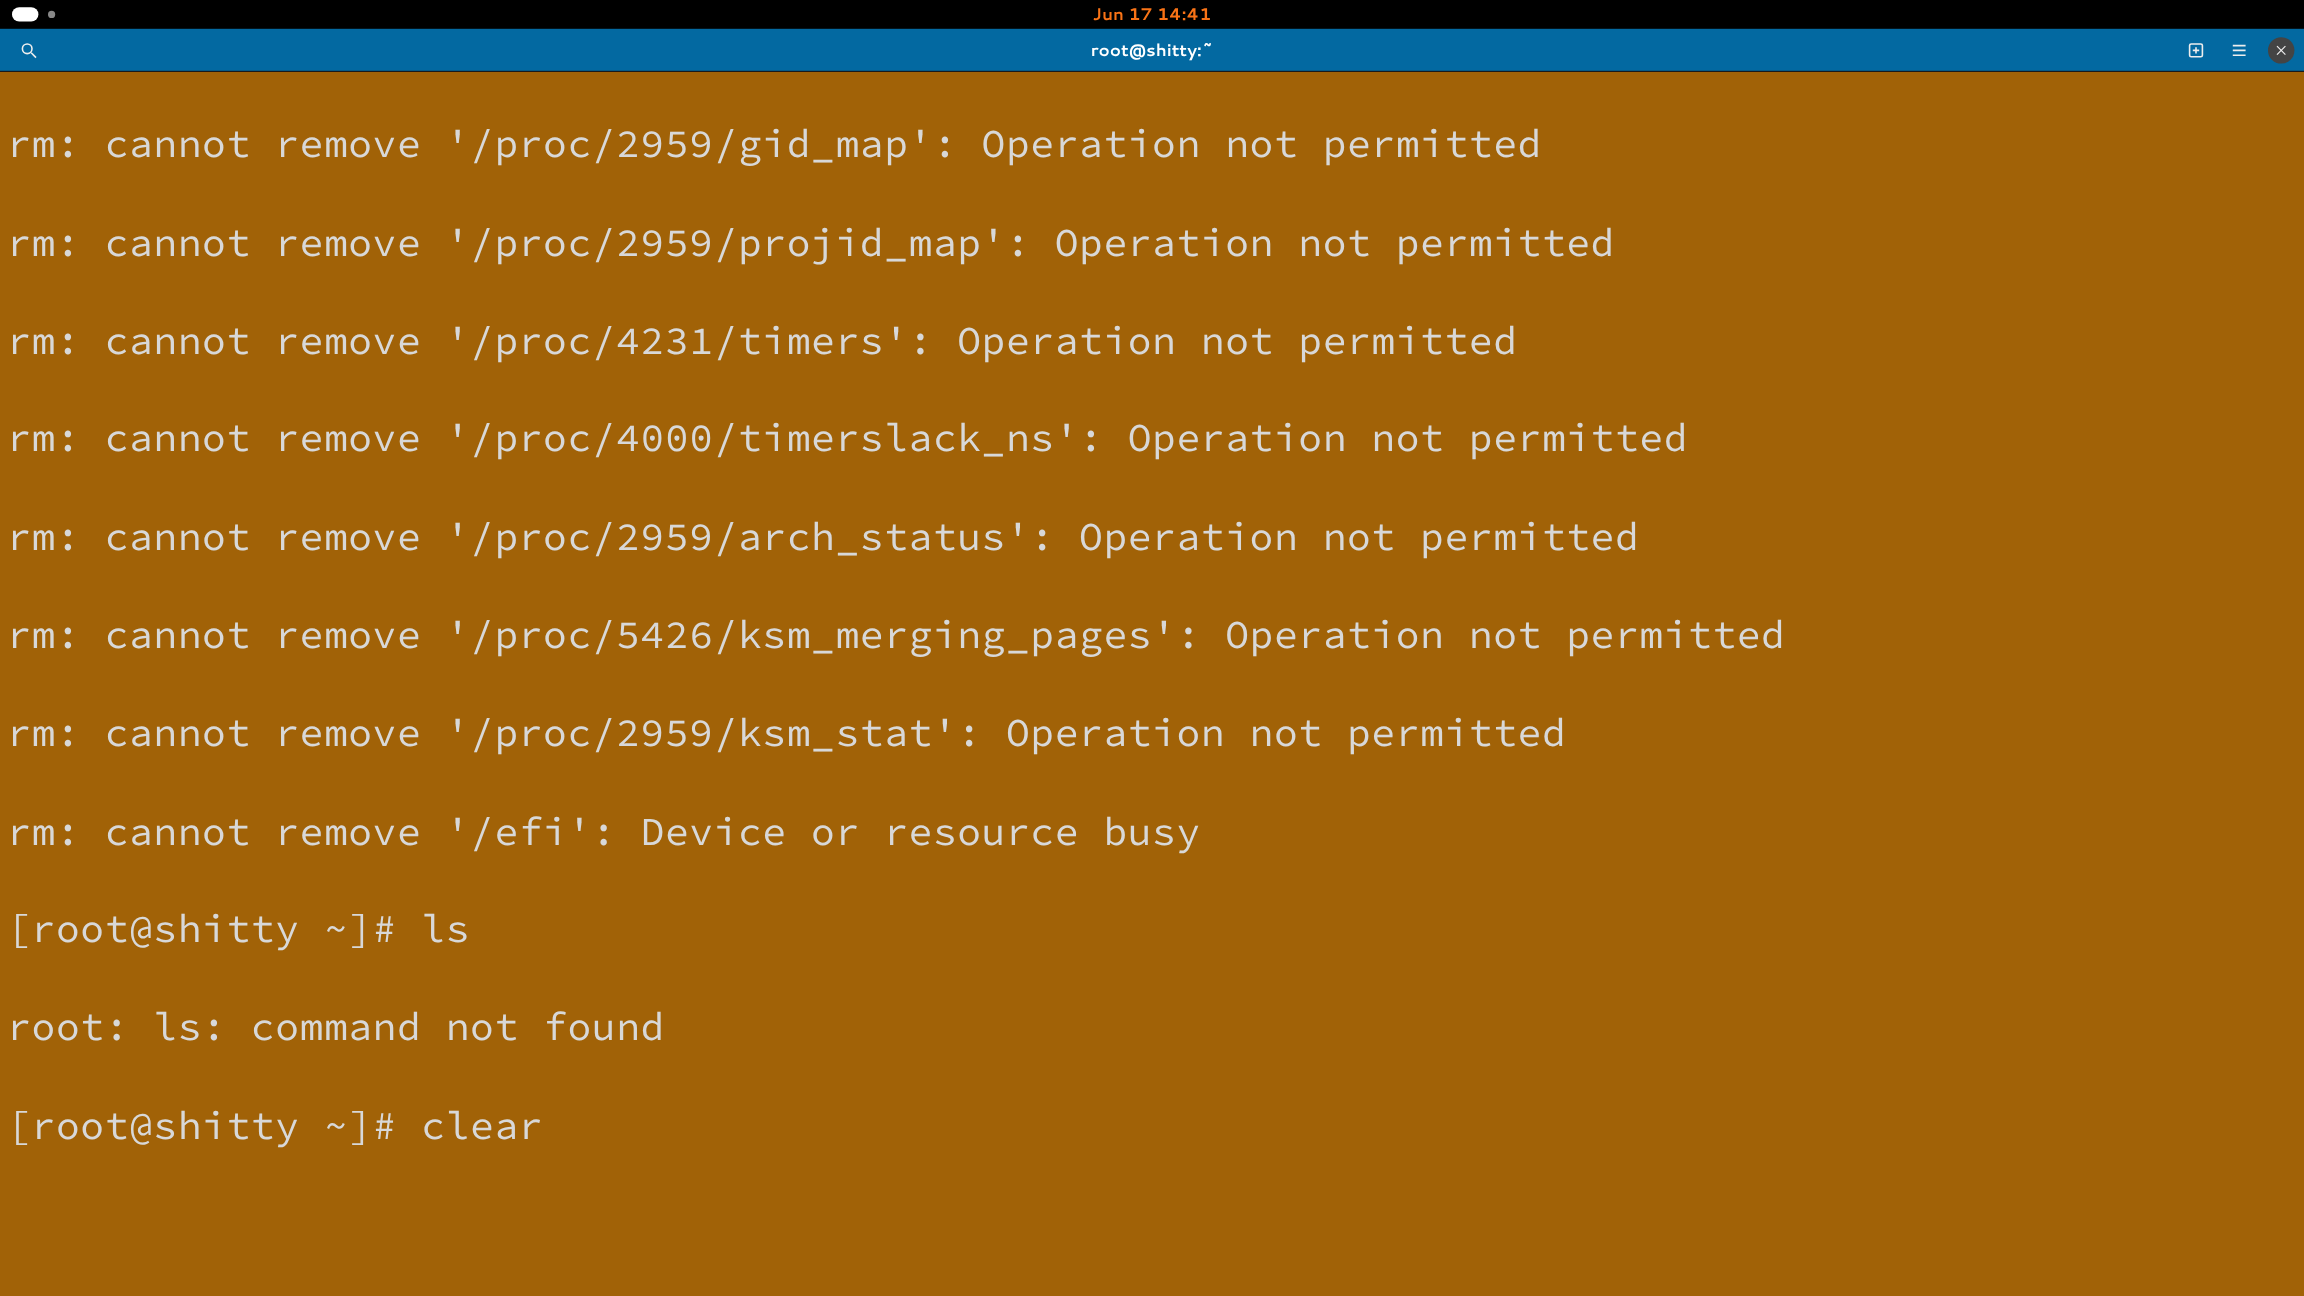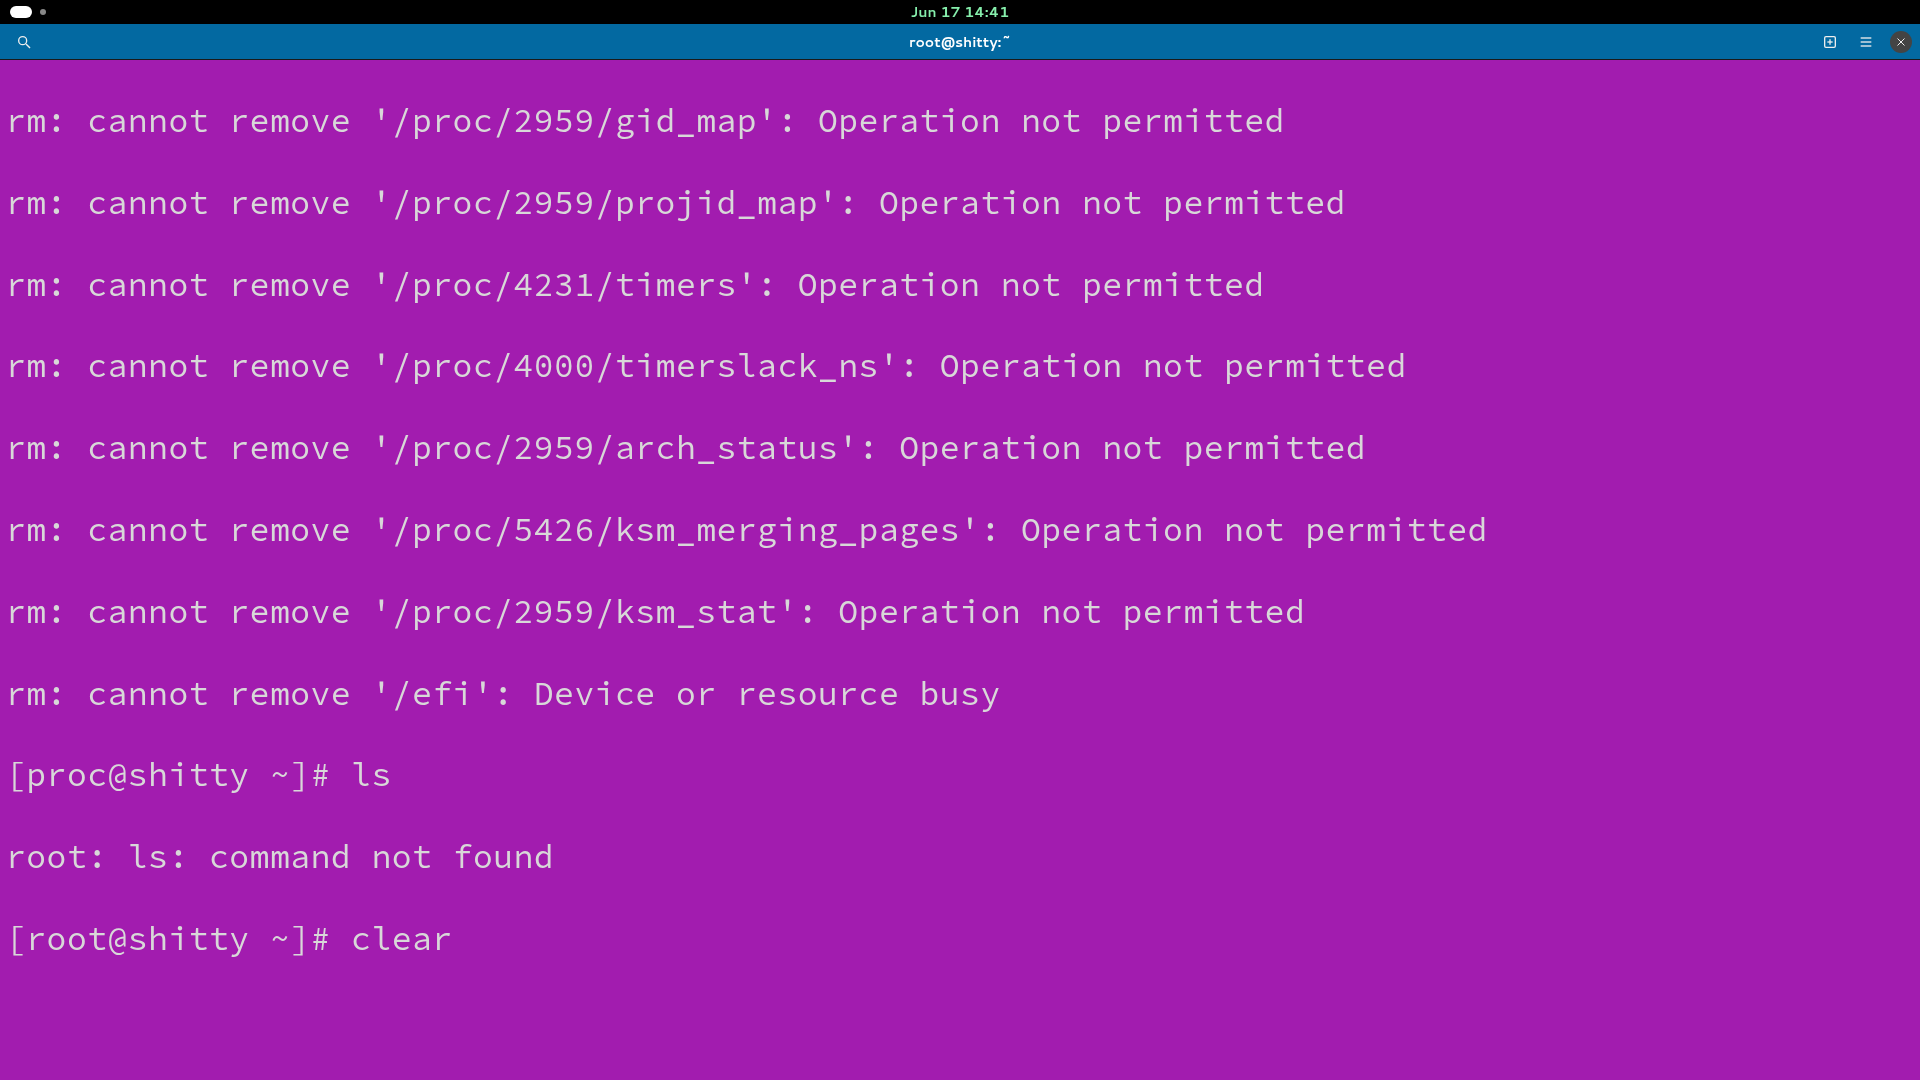--- a/index.html
+++ b/index.html
@@ -26,21 +26,21 @@
     background: #fff;
     border-radius: 6px;
   }
   .dot {
     width: 6px;
     height: 6px;
     background: #888;
     border-radius: 50%;
   }
   .clock {
-    color: #86efac;
+    color: #f97316;
     font-size: 14px;
     font-weight: 600;
   }
   
   .titlebar {
     height: 36px;
     background: #0369a1;
     display: flex;
     align-items: center;
     justify-content: center;
@@ -78,21 +78,21 @@
   .icon-btn.close {
     background: #444;
     border-radius: 50%;
     width: 22px;
     height: 22px;
   }
   .icon-btn svg { width: 16px; height: 16px; stroke: currentColor; fill: none; stroke-width: 2; }
   .icon-btn.close svg { width: 12px; height: 12px; }
   
   .terminal {
-    background: #a21caf;
+    background: #a16207;
     color: #d8d8d8;
     font-family: 'Source Code Pro', 'DejaVu Sans Mono', 'Liberation Mono', monospace;
     font-size: 33px;
     line-height: 1.24;
     padding: 0 6px;
     height: calc(1080px - 24px - 36px);
     overflow: hidden;
     white-space: pre;
     letter-spacing: 0.5px;
   }
@@ -145,21 +145,21 @@
 
 <div class="terminal">
 <span class="line">rm: cannot remove '/proc/2959/gid_map': Operation not permitted</span>
 <span class="line">rm: cannot remove '/proc/2959/projid_map': Operation not permitted</span>
 <span class="line">rm: cannot remove '/proc/4231/timers': Operation not permitted</span>
 <span class="line">rm: cannot remove '/proc/4000/timerslack_ns': Operation not permitted</span>
 <span class="line">rm: cannot remove '/proc/2959/arch_status': Operation not permitted</span>
 <span class="line">rm: cannot remove '/proc/5426/ksm_merging_pages': Operation not permitted</span>
 <span class="line">rm: cannot remove '/proc/2959/ksm_stat': Operation not permitted</span>
 <span class="line">rm: cannot remove '/efi': Device or resource busy</span>
-<span class="line">[proc@shitty ~]# ls</span>
+<span class="line">[root@shitty ~]# ls</span>
 <span class="line">root: ls: command not found</span>
 <span class="line">[root@shitty ~]# clear</span>
 
 
 
 
 
 
 </div>
 

